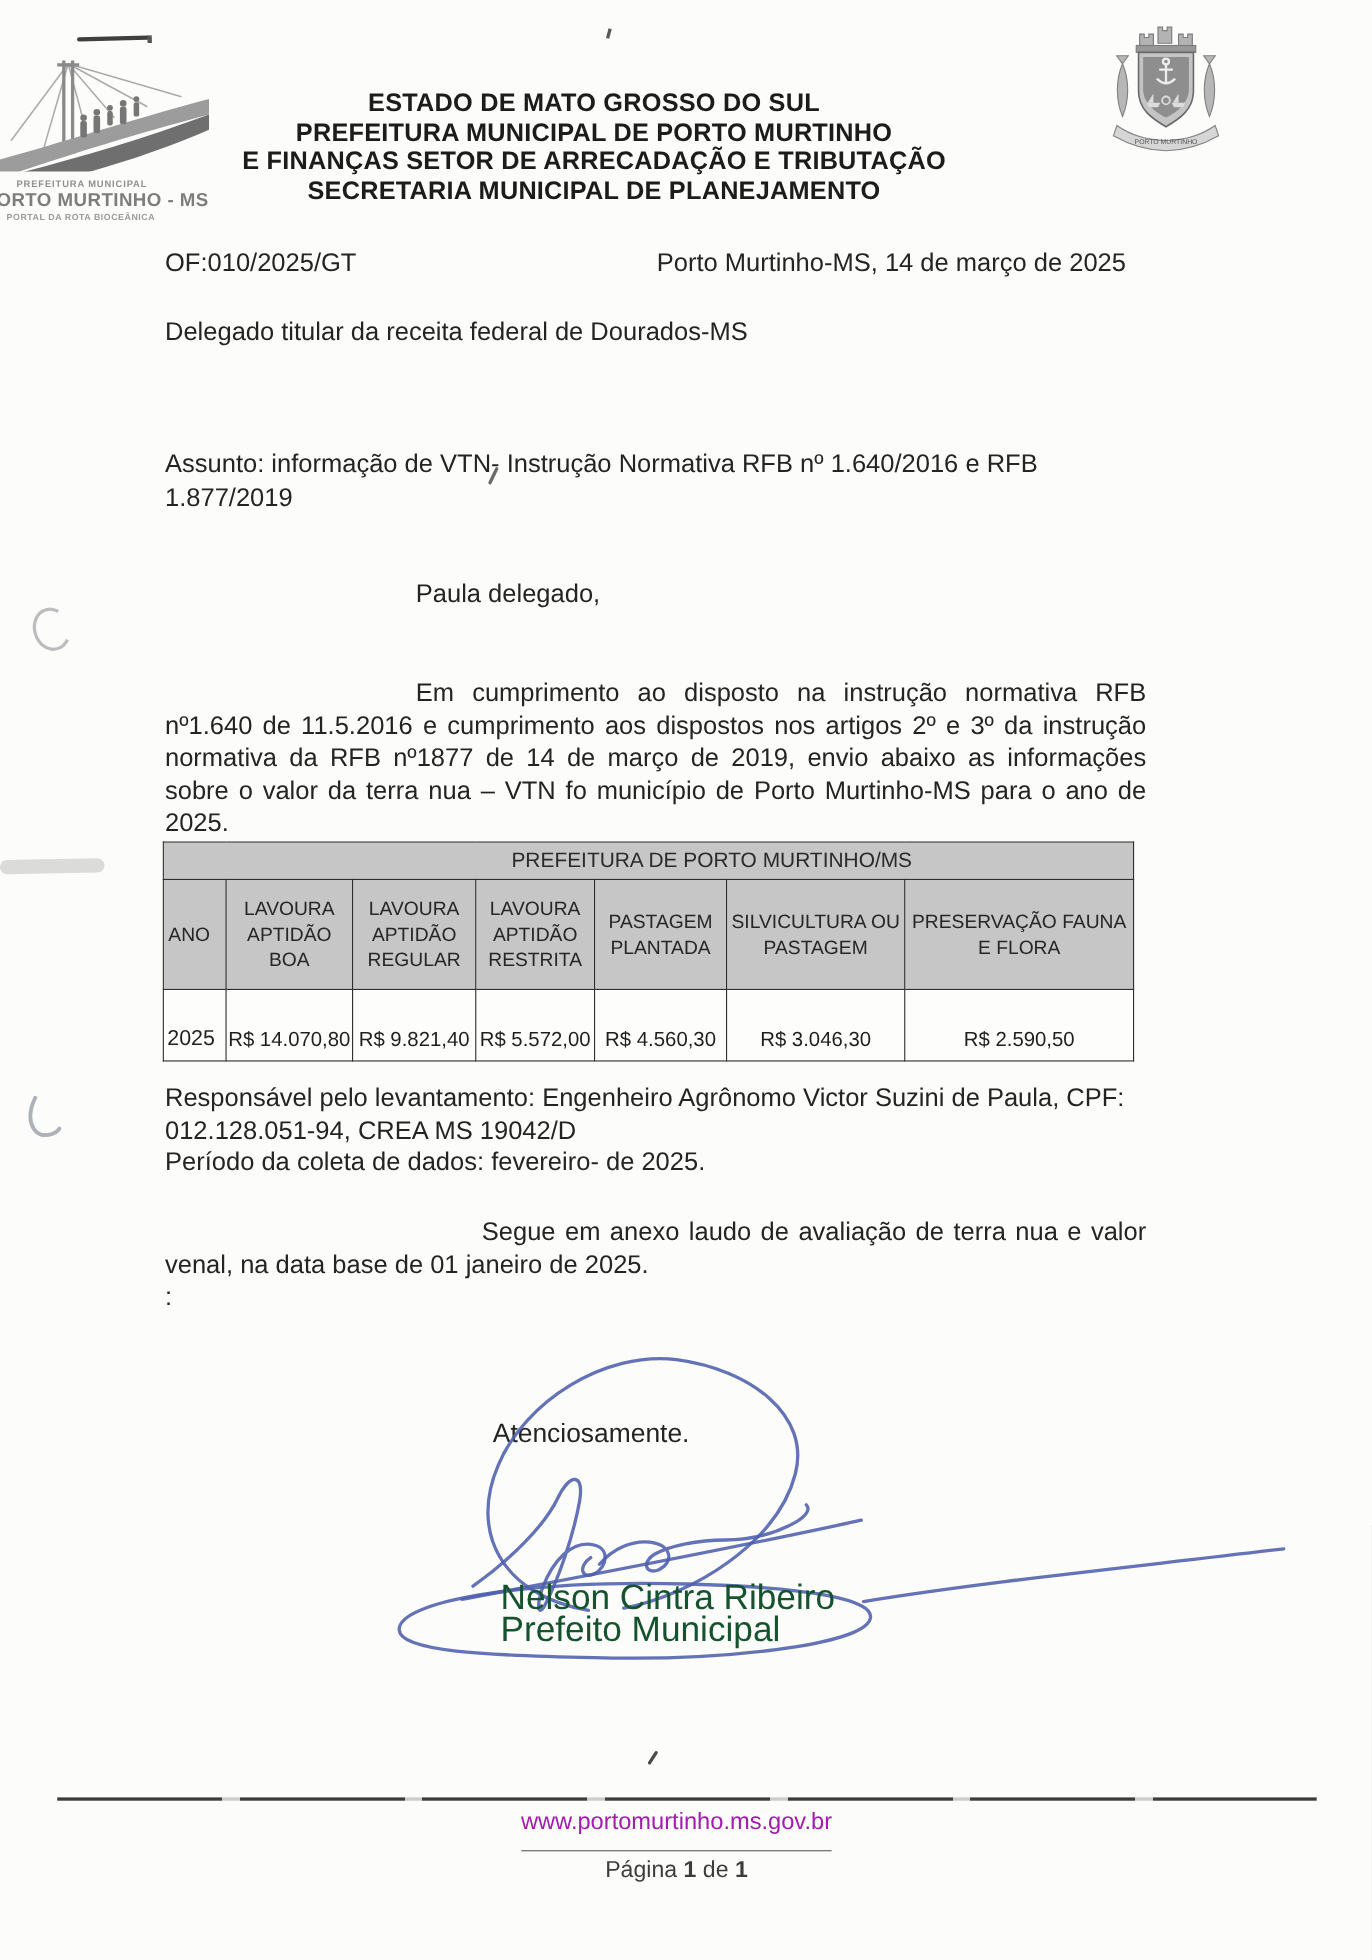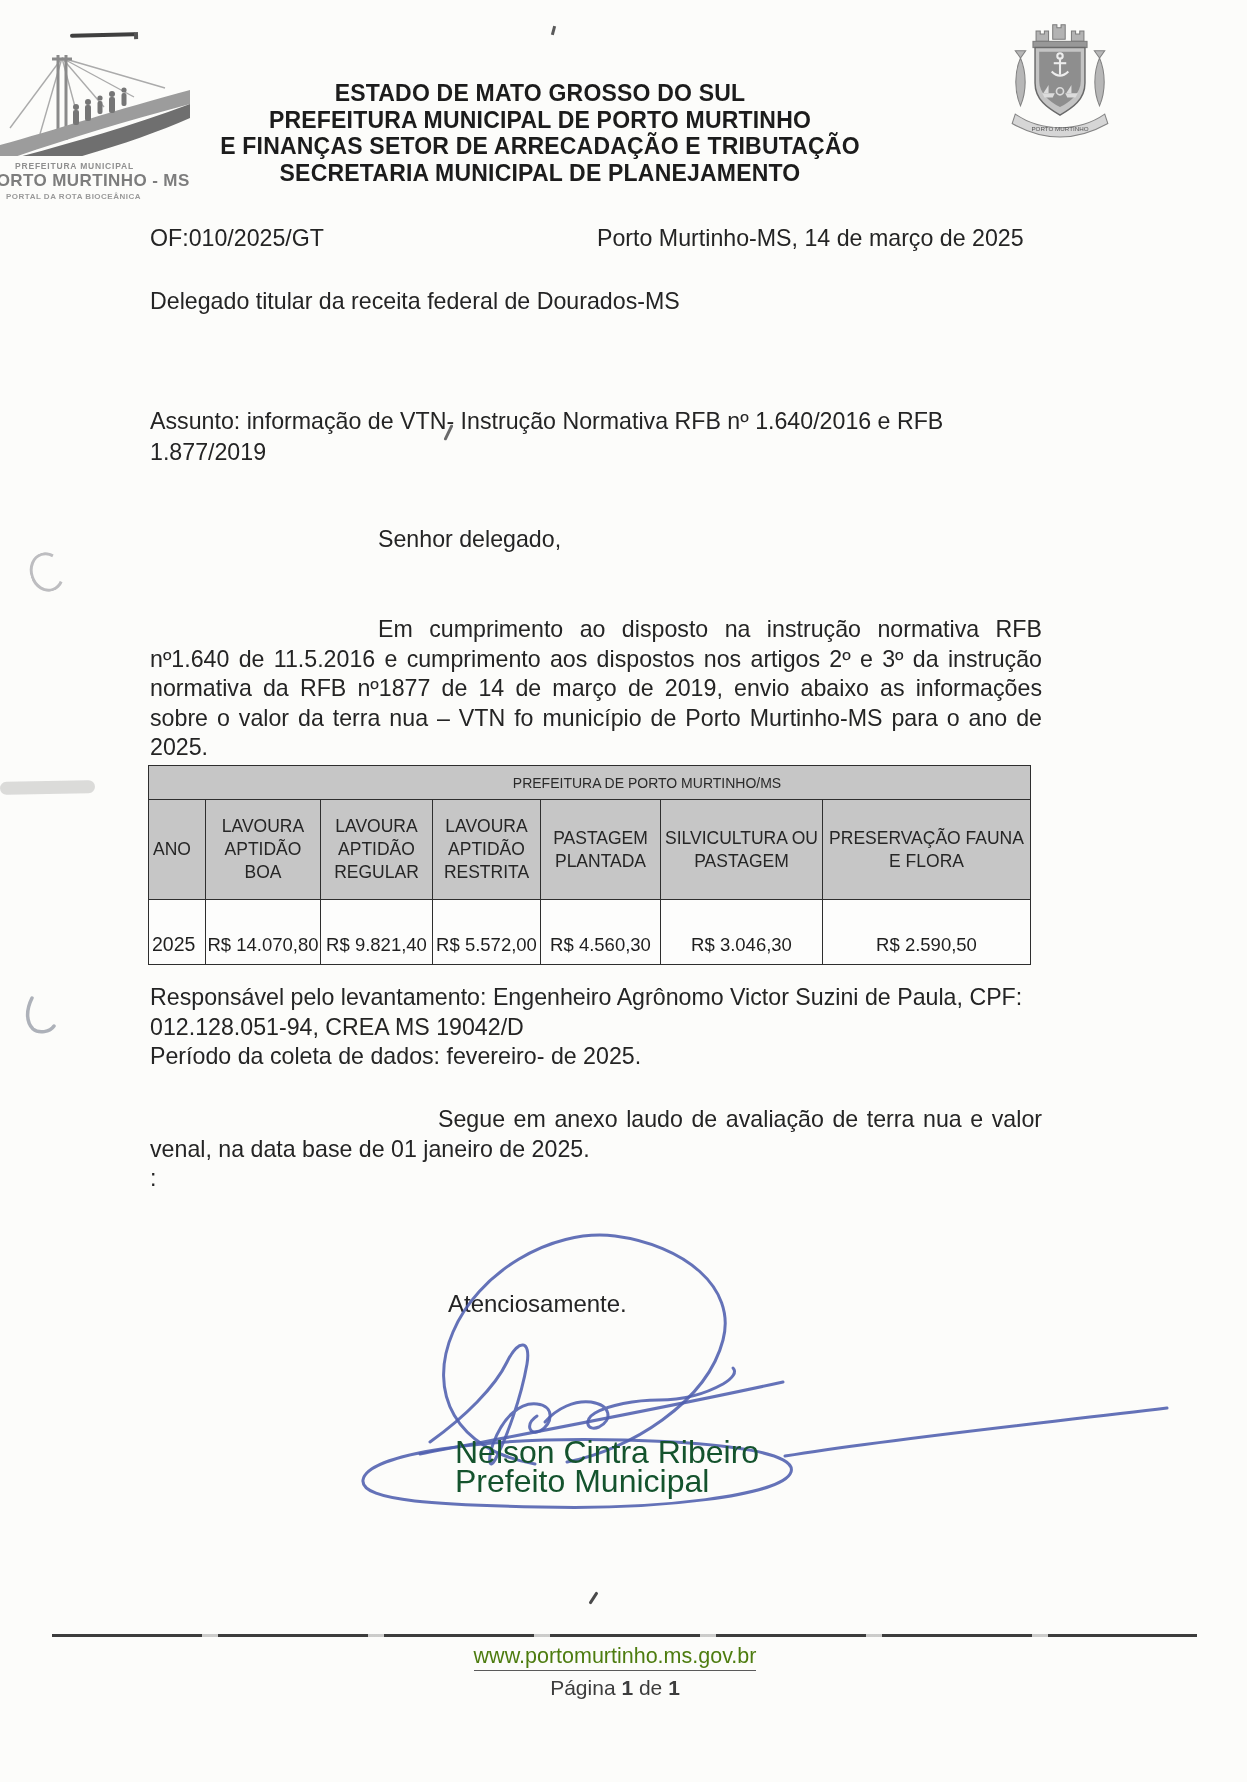--- a/index.html
+++ b/index.html
@@ -31,40 +31,40 @@
   .lead{margin:0; text-indent:0; text-align:left;}
   .resp{left:150px; top:983px; width:900px;}
   .closing{left:150px; top:1105px; width:892px; text-align:justify; text-indent:288px;}
   .closing .colon{text-indent:0;}
   p{margin:0;}
 
   
   .vtn-table-wrap{left:148px; top:765px;}
   table.vtn{border-collapse:collapse; table-layout:fixed; width:882px; background:#fdfdfc;}
   table.vtn td,table.vtn th{border:1.6px solid #2e2e2e; padding:0; font-weight:normal;}
-  .cap-band{background:var(--tbl-gray); font-size:14px; color:#2a2a2a; text-align:center;
+  .cap-band{background:var(--tbl-gray); font-size:19px; color:#2a2a2a; text-align:center;
     padding-left:115px !important; height:33px;}
   th.hdr{background:var(--tbl-gray); font-size:17.5px; line-height:23px; color:#262626;
     height:99px; vertical-align:middle; text-align:center; padding:0 3px !important;}
   th.hdr.ano{text-align:left; padding-left:4px !important;}
   td.val{height:56px; vertical-align:bottom; text-align:center;
     font-size:18.5px; color:#1f1f1f; padding-bottom:8px !important;}
   td.val.ano{text-align:left; padding-left:3px !important; font-size:19.5px;}
 
   
   .ateno{left:448px; top:1289px; font-size:24px;}
   .signer{left:455px; top:1438px; font-size:32px; line-height:28.5px; color:#14532d;}
   .sig-svg{left:335px; top:1212px; width:840px; height:310px;}
   .sig-svg path{fill:none; stroke:var(--ink); stroke-width:3; stroke-linecap:round; opacity:.88;}
 
   
   .foot-rule{left:52px; top:1634px; width:1145px; height:2.5px;
     background:repeating-linear-gradient(90deg,#3c3c3c 0 150px, rgba(60,60,60,.25) 150px 166px);}
   .footer{left:155px; top:1644px; width:920px; text-align:center; font-size:21.5px; color:#454545;}
-  .footer .url{display:inline-block; border-bottom:1.6px solid #5a5a5a; padding-bottom:1px; color:#4d7c0f;}
+  .footer .url{display:inline-block; border-bottom:1.6px solid #5a5a5a; padding-bottom:13px; color:#a21caf;}
   .footer .pg{margin-top:5px; color:#3d3d3d; font-size:21px;}
   .footer .pg b{font-weight:bold;}
 
   
   .art-topline{left:70px; top:33px; width:66px; height:3.5px; background:#3f3f3f; transform:rotate(-1.5deg); border-radius:2px;}
   .art-topline:after{content:""; position:absolute; right:-2px; top:0; width:4px; height:7px; background:#555;}
   .art-titlemark{left:552px; top:26px; width:3px; height:9px; background:#5a5a5a; transform:rotate(15deg);}
   .art-slash1{left:447px; top:424px; width:3px; height:17px; background:#6a6a6a; transform:rotate(26deg); border-radius:2px;}
   .art-c{left:30px; top:552px; width:28px; height:34px; border:3.5px solid #b3b3b6;
     border-right-color:transparent; border-radius:50%; transform:rotate(-18deg); opacity:.85;}
@@ -160,21 +160,21 @@
 
   <div class="abs txt ref-number">OF:010/2025/GT</div>
   <div class="abs txt place-date">Porto Murtinho-MS, 14 de março de 2025</div>
 
   <div class="abs txt addr">
     <div>Delegado titular da receita federal de Dourados-MS</div>
   </div>
 
   <div class="abs txt subject">Assunto: informação de VTN- Instrução Normativa RFB nº 1.640/2016 e RFB 1.877/2019</div>
 
-  <div class="abs txt salutation">Senhor delegado,</div>
+  <div class="abs txt salutation">Paula delegado,</div>
 
   <div class="abs txt para1">
     <p>Em cumprimento ao disposto na instrução normativa RFB nº1.640 de 11.5.2016 e cumprimento aos dispostos nos artigos 2º e 3º da instrução normativa da RFB nº1877 de 14 de março de 2019, envio abaixo as informações sobre o valor da terra nua – VTN fo município de Porto Murtinho-MS para o ano de 2025.</p>
     <p class="lead">Os dados sobre o levantamento são os descritos a seguir</p>
   </div>
 
   <div class="abs vtn-table-wrap">
     <table class="vtn">
       <colgroup>
         <col style="width:57px">

